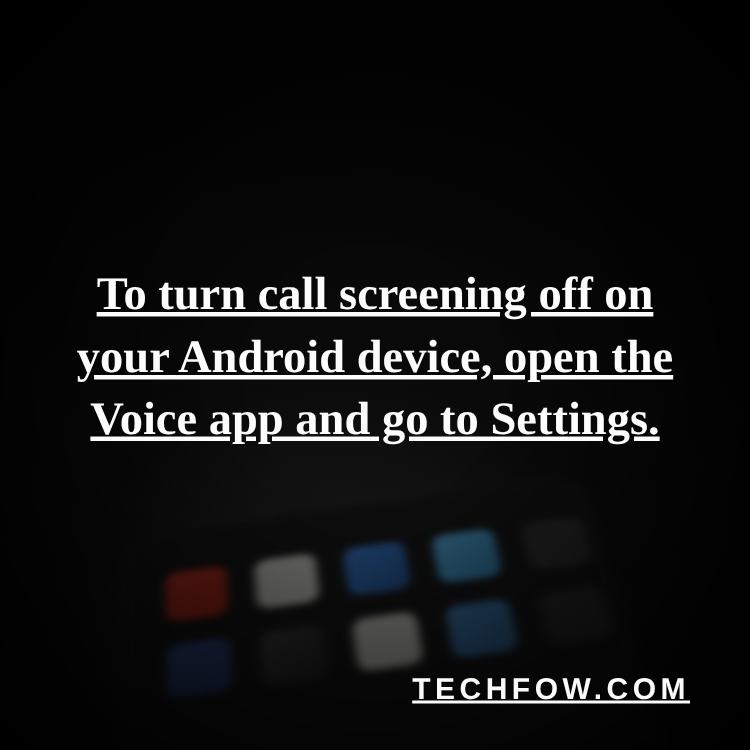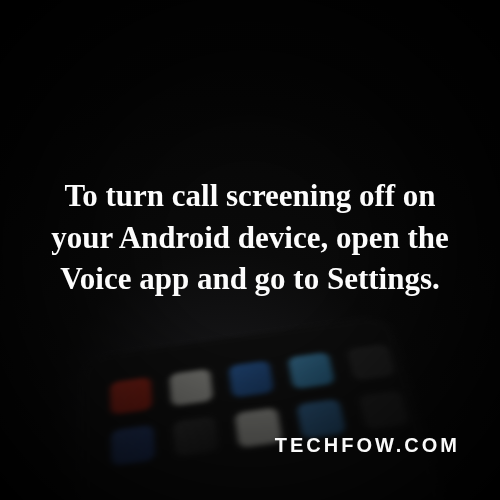--- a/index.html
+++ b/index.html
@@ -1,18 +1,19 @@
 <!DOCTYPE html>
 <html><head>
   <meta charset="utf-8">
   <style>
     * {
       margin: 0;
       padding: 0;
       box-sizing: border-box;
+      text-decoration: underline;
     }
     body {
       width: 500px;
       height: 500px;
       background: #0a0a0a;
       position: relative;
       overflow: hidden;
       font-family: Georgia, 'Times New Roman', serif;
     }
     .bg-photo {
@@ -78,21 +79,21 @@
       font-size: 31px;
       font-weight: bold;
       text-align: center;
       line-height: 1.35;
       padding: 0 50px;
       margin-top: -25px;
       font-family: Georgia, 'Times New Roman', serif;
     }
     .watermark {
       position: absolute;
-      bottom: 43px;
+      bottom: 28px;
       right: 40px;
       color: #fafafa;
       font-size: 20px;
       font-weight: bold;
       letter-spacing: 3px;
       font-family: 'Arial Black', Impact, sans-serif;
       text-transform: uppercase;
     }
   </style>
 </head>

